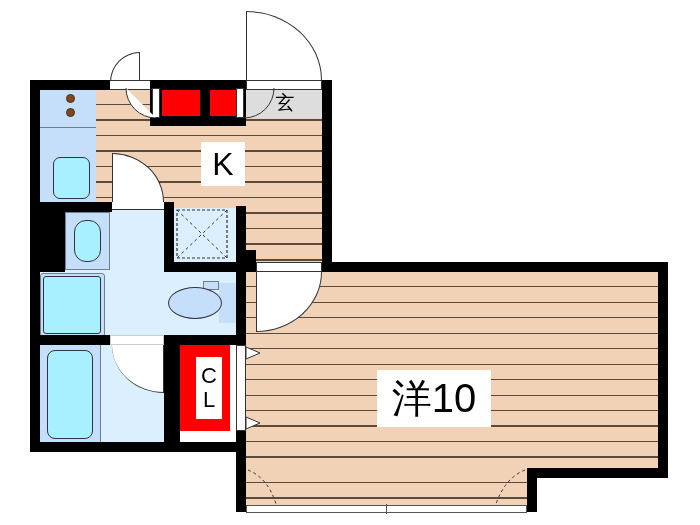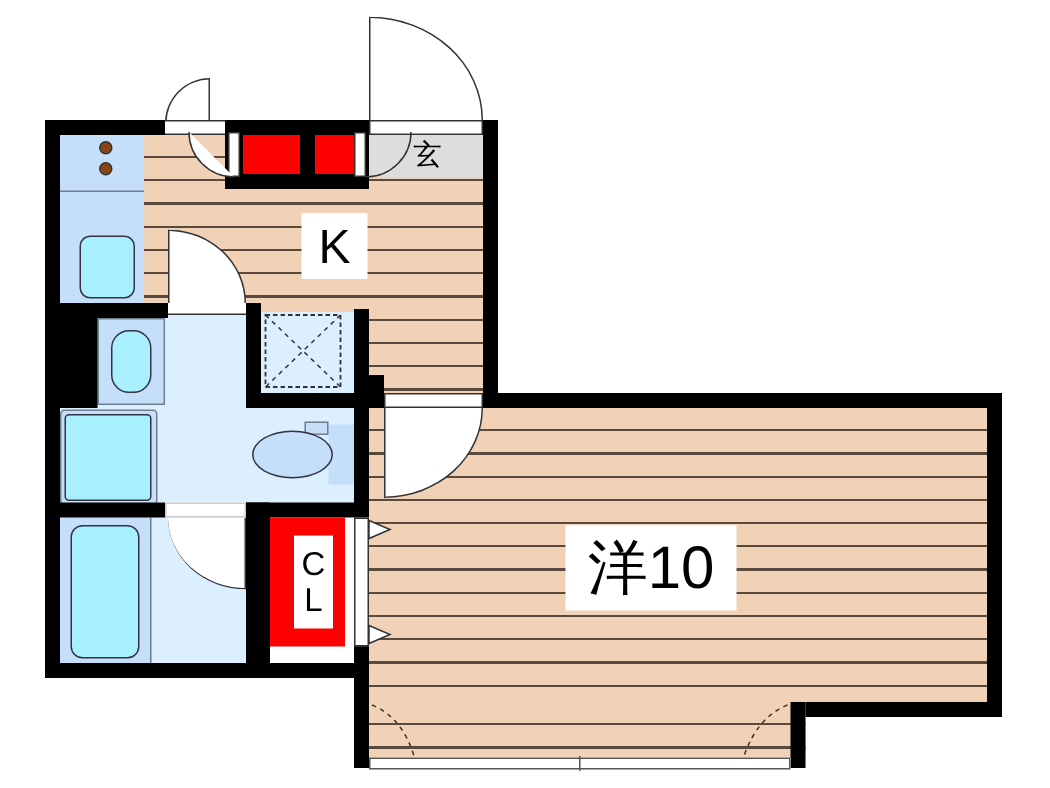--- a/index.html
+++ b/index.html
@@ -114,13 +114,13 @@
 <div class="abs" style="left:112px;top:153px;width:52px;height:49px;background:#fff;border-left:1px solid #333;border-top:1px solid #333;border-right:1px solid #333;border-top-right-radius:52px 49px;"></div>
 <div class="abs" style="left:112px;top:202px;width:52px;height:8px;background:#fff;border-bottom:1px solid #333;"></div>
 
 <div class="abs" style="left:112px;top:345px;width:52px;height:48px;background:#fff;border-right:1px solid #333;border-bottom-left-radius:52px 48px;border-bottom:1px solid #333;"></div>
 <div class="abs" style="left:110px;top:335px;width:54px;height:10px;background:#fff;border:1px solid #ccc;"></div>
 
 <div class="abs" style="left:256px;top:272px;width:66px;height:60px;background:#fff;border-left:1px solid #333;border-bottom:1px solid #333;border-right:1px solid #333;border-bottom-right-radius:66px 60px;"></div>
 <div class="abs" style="left:256px;top:262px;width:66px;height:10px;background:#fff;border:1px solid #333;"></div>
 
 <div class="label" style="left:201px;top:142px;width:44px;height:44px;font-size:32px;">K</div>
-<div class="label" style="left:377px;top:350px;width:114px;height:57px;font-size:40px;">洋10</div>
+<div class="label" style="left:377px;top:370px;width:114px;height:57px;font-size:40px;">洋10</div>
 
 </body></html>

